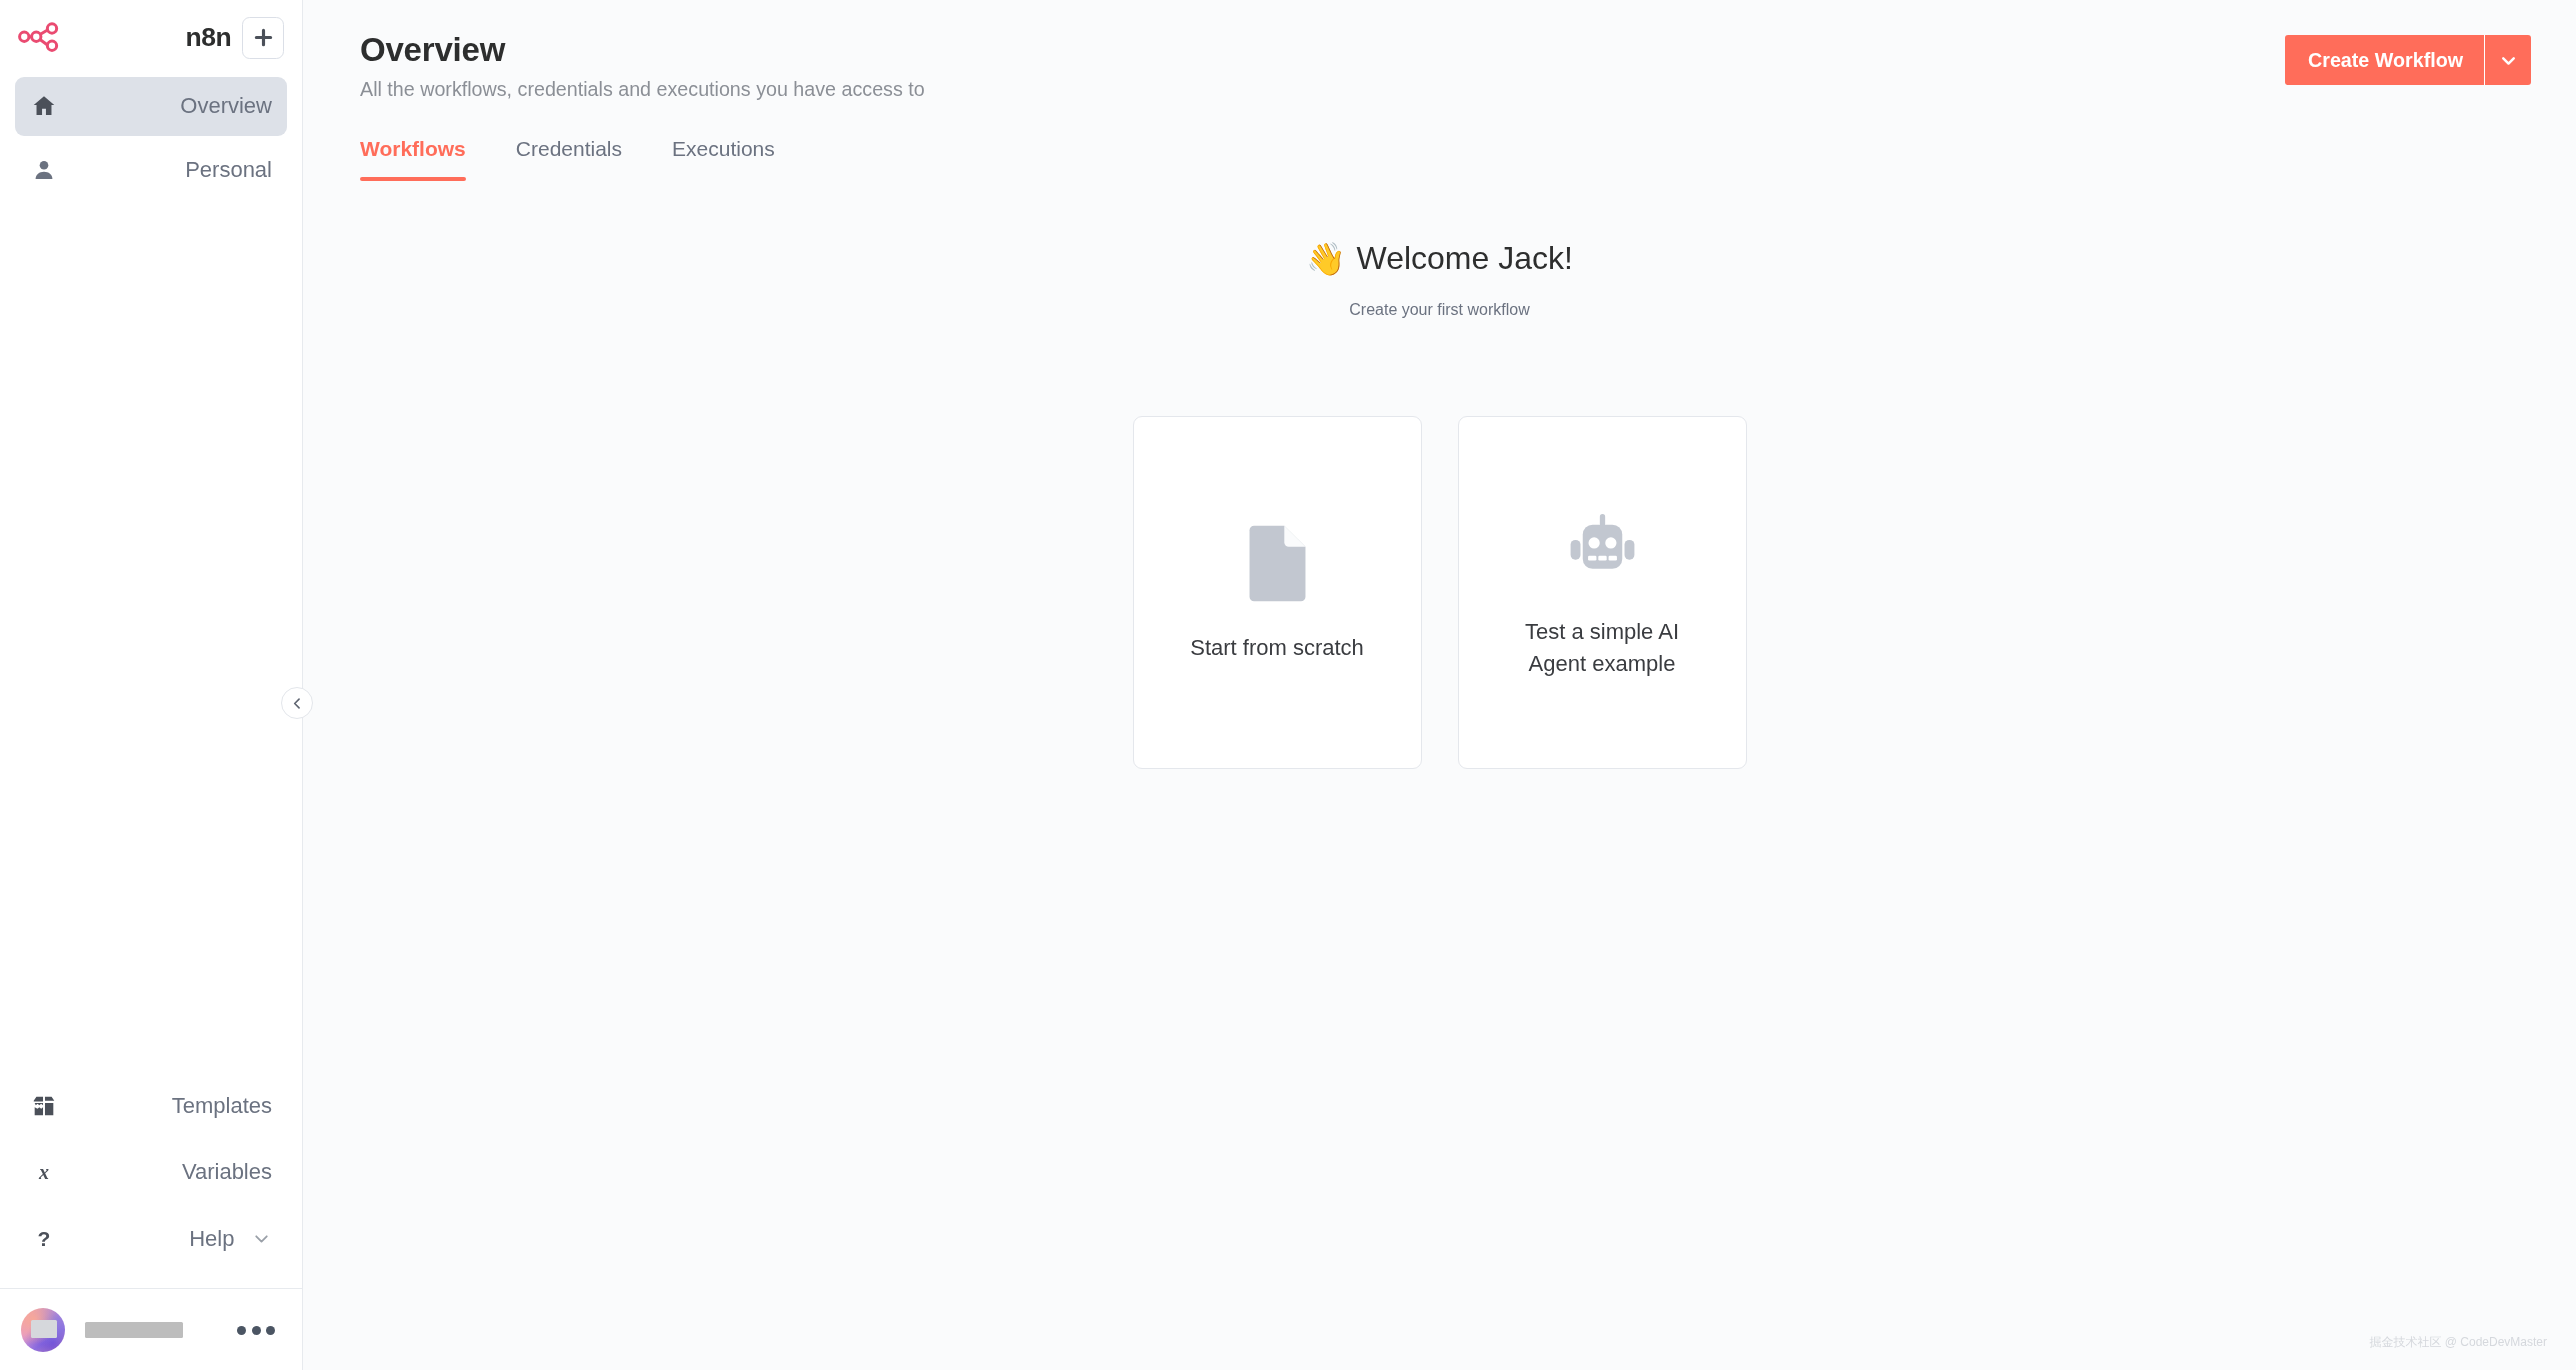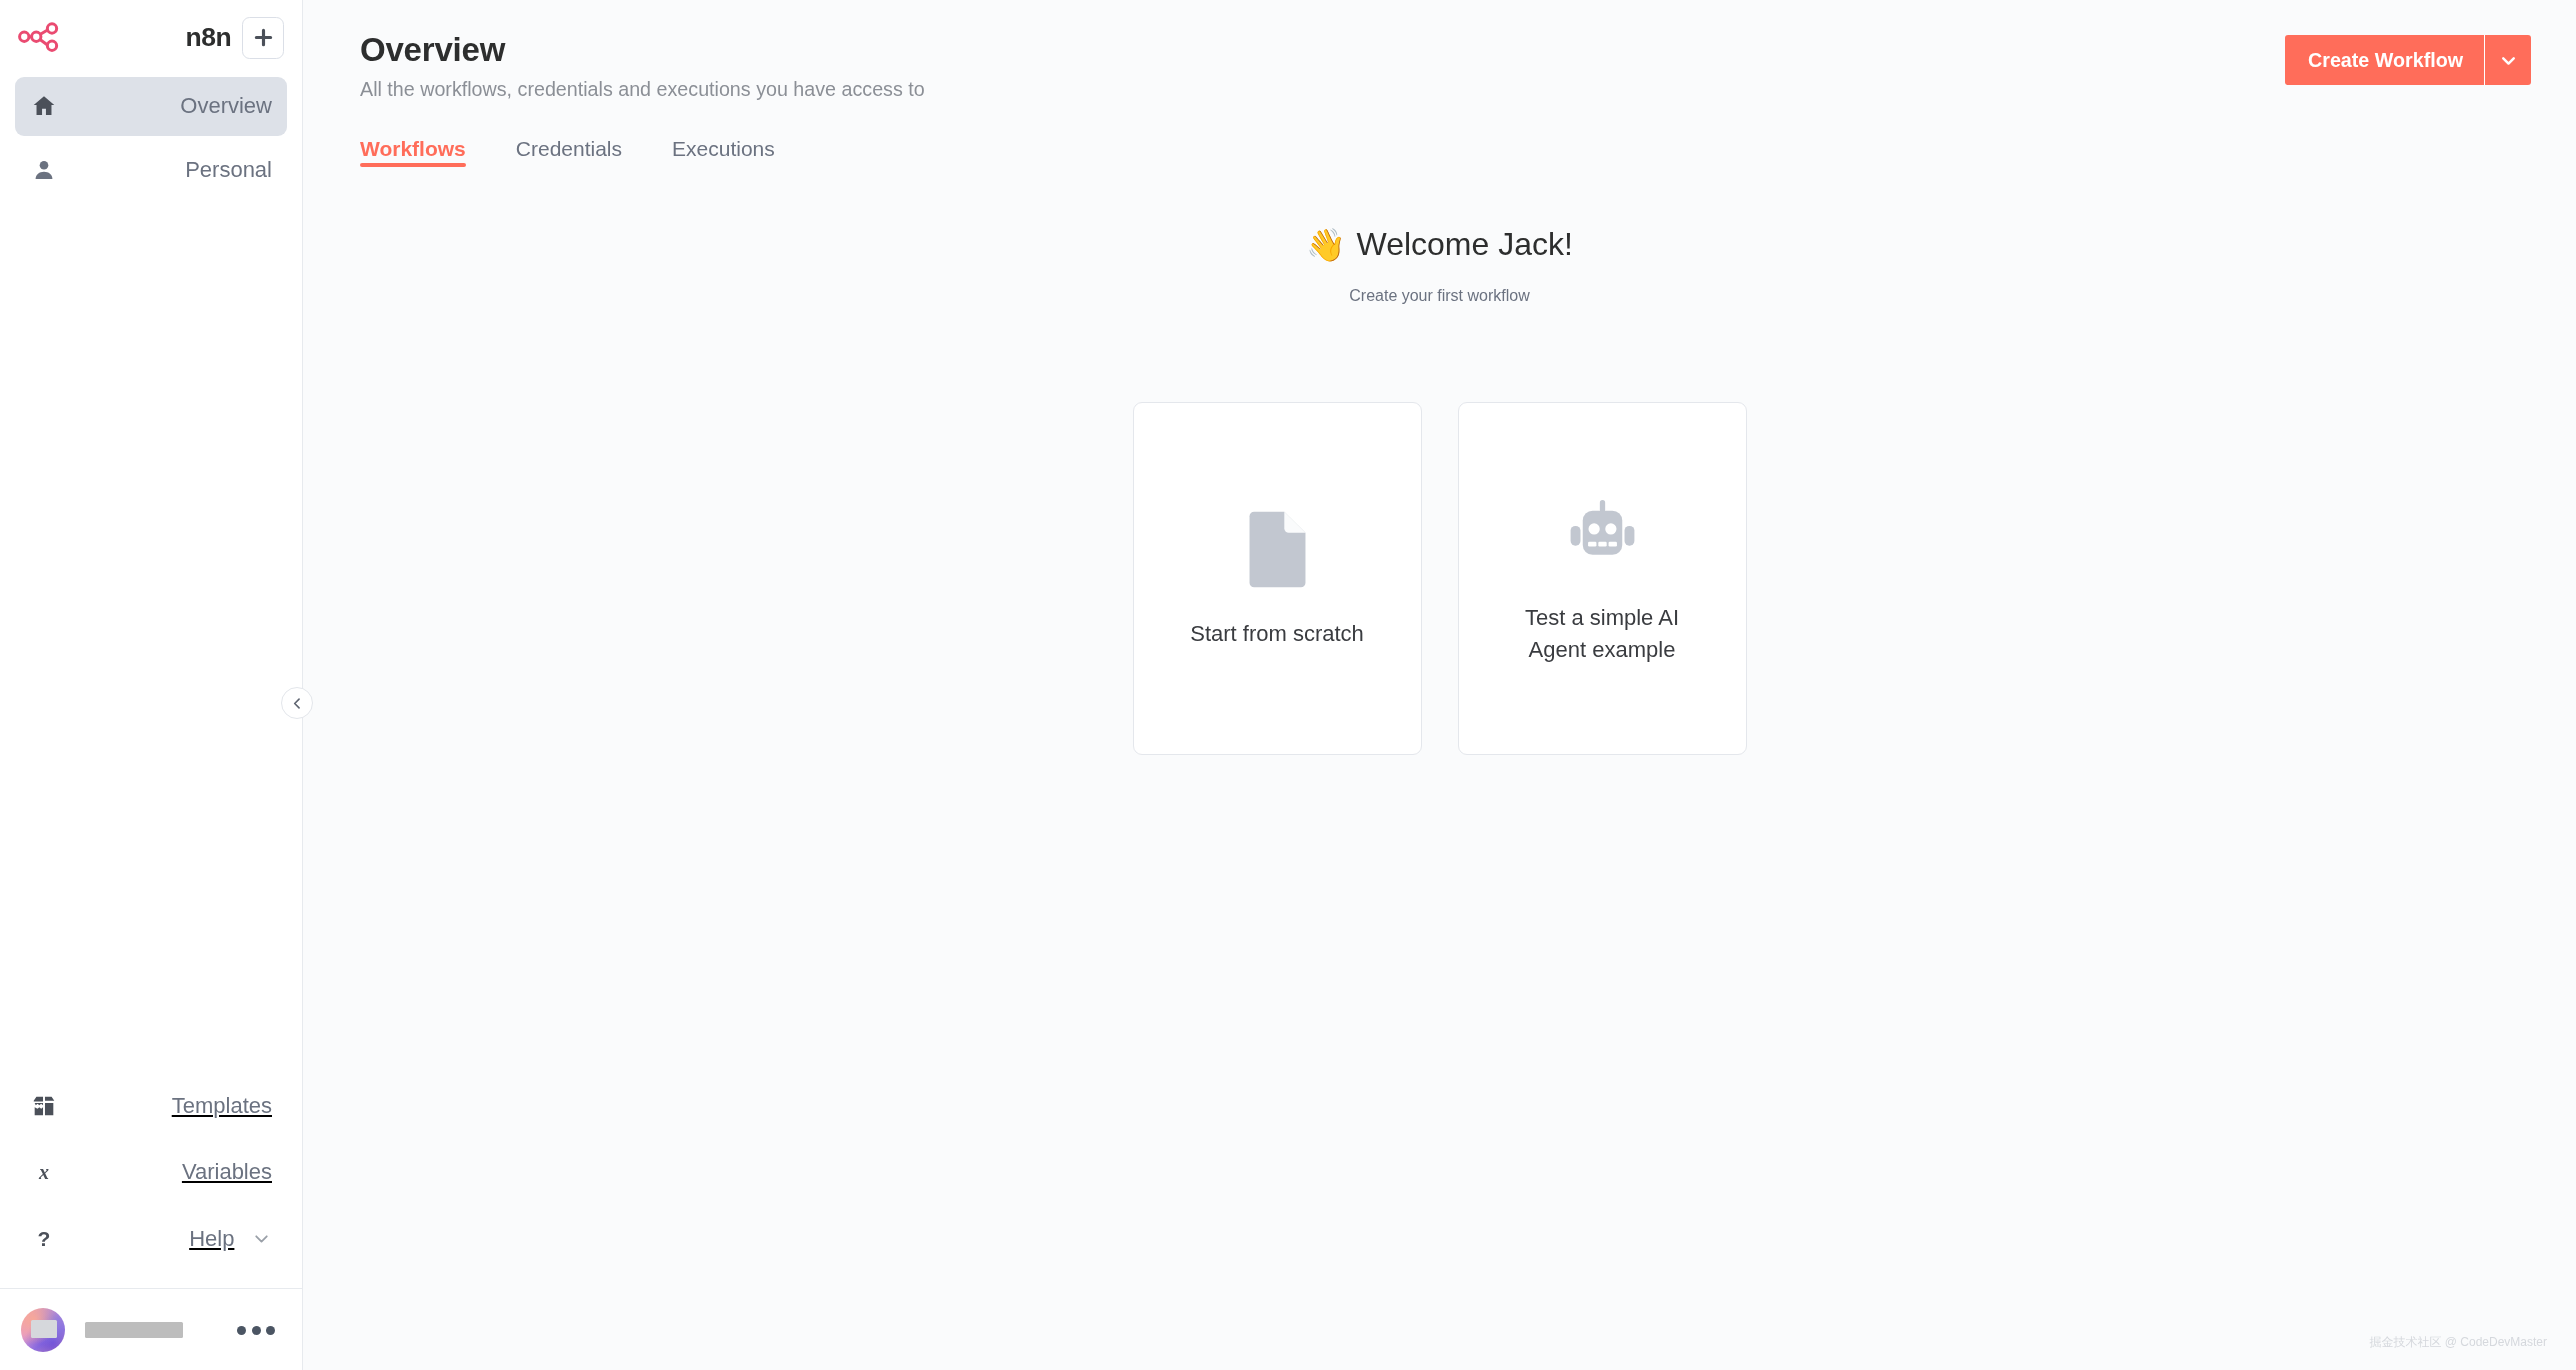--- a/index.html
+++ b/index.html
@@ -99,21 +99,20 @@
   .nav-item .nav-label { flex: 1; }
 
   .sidebar-spacer { flex: 1; }
 
   .nav-bottom {
     padding: 0 15px 0 15px;
     display: flex;
     flex-direction: column;
     gap: 7.6px;
     margin-bottom: 19.7px;
-    text-decoration: underline;
   }
 
   .chev-down {
     margin-left: auto;
     display: flex;
     align-items: center;
     flex-shrink: 0;
   }
 
   .user-row {
@@ -245,21 +244,21 @@
   .tabs {
     display: flex;
     align-items: flex-end;
     gap: 50px;
     padding: 0 57px;
     margin-top: 36px;
   }
   .tab {
     font-size: 21px;
     color: #6B7280;
-    padding-bottom: 6px;
+    padding-bottom: 20px;
     cursor: pointer;
     position: relative;
     white-space: nowrap;
   }
   .tab.active { color: #FF6D5A; font-weight: bold; }
   .tab.active::after {
     content: "";
     position: absolute;
     left: 0; right: 0; bottom: 0;
     height: 3.8px;

